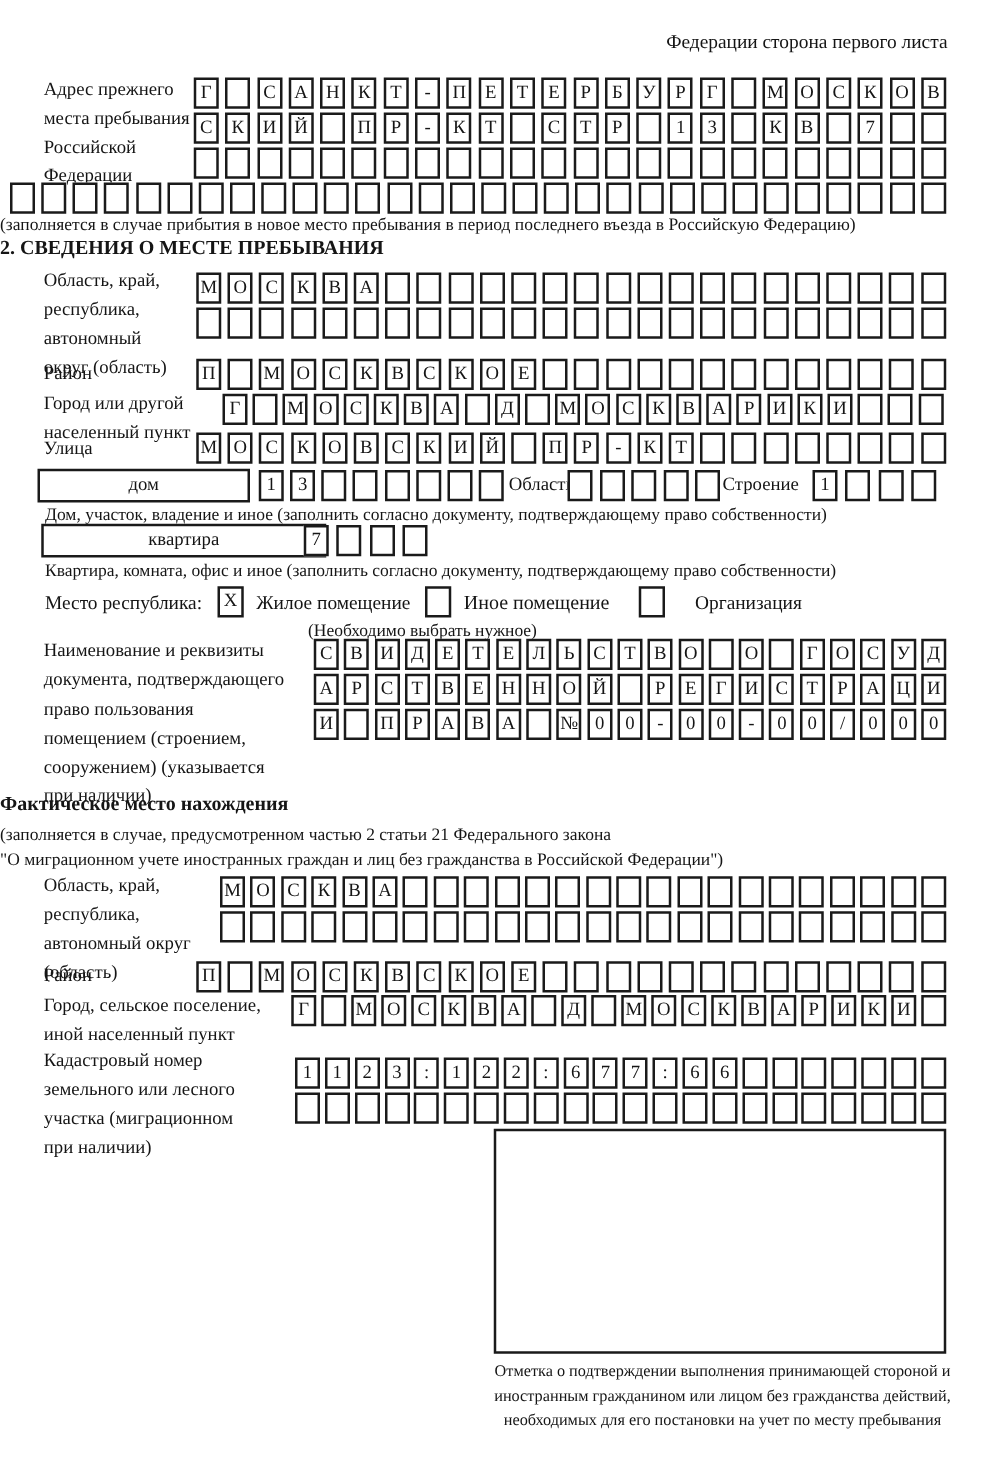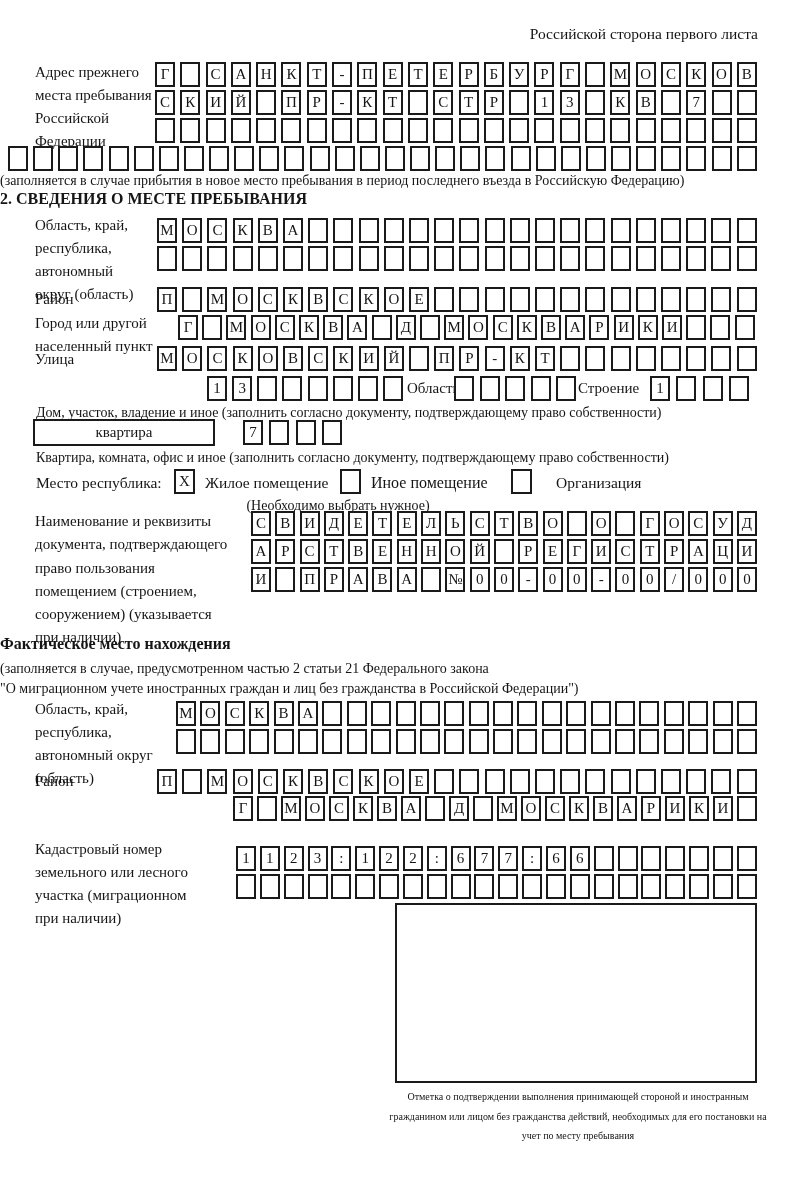--- a/index.html
+++ b/index.html
@@ -52,21 +52,21 @@
     box-sizing:border-box;
     border:2.5px solid #1a1a1a;
     background:#fff;
   }
 </style>
 </head>
 <body>
 
 <div class="page">
 
-  <div class="lbl" style="top:22px; right:42px; font-size:15.5px;">Российской сторона первого листа</div>
+  <div class="lbl" style="top:22px; right:42px; font-size:15.5px;">Федерации сторона первого листа</div>
 
   <div class="lbl" style="left:35px; top:61px; width:130px;">Адрес прежнего места пребывания в Российской Федерации</div>
   <div class="cells" style="left:155px; top:62px;  width:602px;">
       <span class="cell">Г</span>
       <span class="cell"></span>
       <span class="cell">С</span>
       <span class="cell">А</span>
       <span class="cell">Н</span>
       <span class="cell">К</span>
       <span class="cell">Т</span>
@@ -307,20 +307,21 @@
       <span class="cell"></span>
       <span class="cell"></span>
       <span class="cell"></span>
       <span class="cell"></span>
       <span class="cell"></span>
       <span class="cell"></span>
       <span class="cell"></span>
       <span class="cell"></span>
     </div>
 
+  <div class="rect-label" style="left:30px; top:375px; width:170px;">дом</div>
   <div class="cells" style="left:207px; top:376px; width:196px;">
       <span class="cell">1</span>
       <span class="cell">3</span>
       <span class="cell"></span>
       <span class="cell"></span>
       <span class="cell"></span>
       <span class="cell"></span>
       <span class="cell"></span>
       <span class="cell"></span>
     </div>
@@ -334,21 +335,21 @@
     </div>
   <div class="lbl" style="left:578px; top:378px; line-height:20px;">Строение</div>
   <div class="cells" style="left:650px; top:376px; width:99px;">
       <span class="cell">1</span>
       <span class="cell"></span>
       <span class="cell"></span>
       <span class="cell"></span>
     </div>
   <div class="note" style="left:36px; top:403px;">Дом, участок, владение и иное (заполнить согласно документу, подтверждающему право собственности)</div>
 
-  <div class="rect-label" style="left:33px; top:419px; width:182px;">квартира</div>
+  <div class="rect-label" style="left:33px; top:419px; width:228px;">квартира</div>
   <div class="cells" style="left:243px; top:420px; width:99px;">
       <span class="cell">7</span>
       <span class="cell"></span>
       <span class="cell"></span>
       <span class="cell"></span>
     </div>
   <div class="note" style="left:36px; top:448px;">Квартира, комната, офис и иное (заполнить согласно документу, подтверждающему право собственности)</div>
 
   <div class="lbl" style="left:36px; top:471px; font-size:15.5px;">Место республика:</div>
   <div class="checkbox" style="left:174px; top:469px;">X</div>
@@ -509,20 +510,21 @@
       <span class="cell"></span>
       <span class="cell"></span>
       <span class="cell"></span>
       <span class="cell"></span>
       <span class="cell"></span>
       <span class="cell"></span>
       <span class="cell"></span>
       <span class="cell"></span>
     </div>
 
+  <div class="lbl" style="left:35px; top:794px; width:205px;">Город, сельское поселение, иной населенный пункт</div>
   <div class="cells" style="left:233px; top:796px; width:524px;">
       <span class="cell">Г</span>
       <span class="cell"></span>
       <span class="cell">М</span>
       <span class="cell">О</span>
       <span class="cell">С</span>
       <span class="cell">К</span>
       <span class="cell">В</span>
       <span class="cell">А</span>
       <span class="cell"></span>
@@ -585,15 +587,15 @@
       <span class="cell"></span>
       <span class="cell"></span>
       <span class="cell"></span>
       <span class="cell"></span>
       <span class="cell"></span>
       <span class="cell"></span>
       <span class="cell"></span>
     </div>
 
   <div class="stamp-box" style="left:395px; top:903px; width:362px; height:180px;"></div>
-  <div class="note" style="left:389px; top:1087px; width:378px; text-align:center; font-size:10px; line-height:19.5px;">Отметка о подтверждении выполнения принимающей стороной и иностранным гражданином или лицом без гражданства действий, необходимых для его постановки на учет по месту пребывания</div>
+  <div class="note" style="left:389px; top:1087px; width:378px; text-align:center; font-size:13px; line-height:19.5px;">Отметка о подтверждении выполнения принимающей стороной и иностранным гражданином или лицом без гражданства действий, необходимых для его постановки на учет по месту пребывания</div>
 
 </div>
 
 </body></html>

